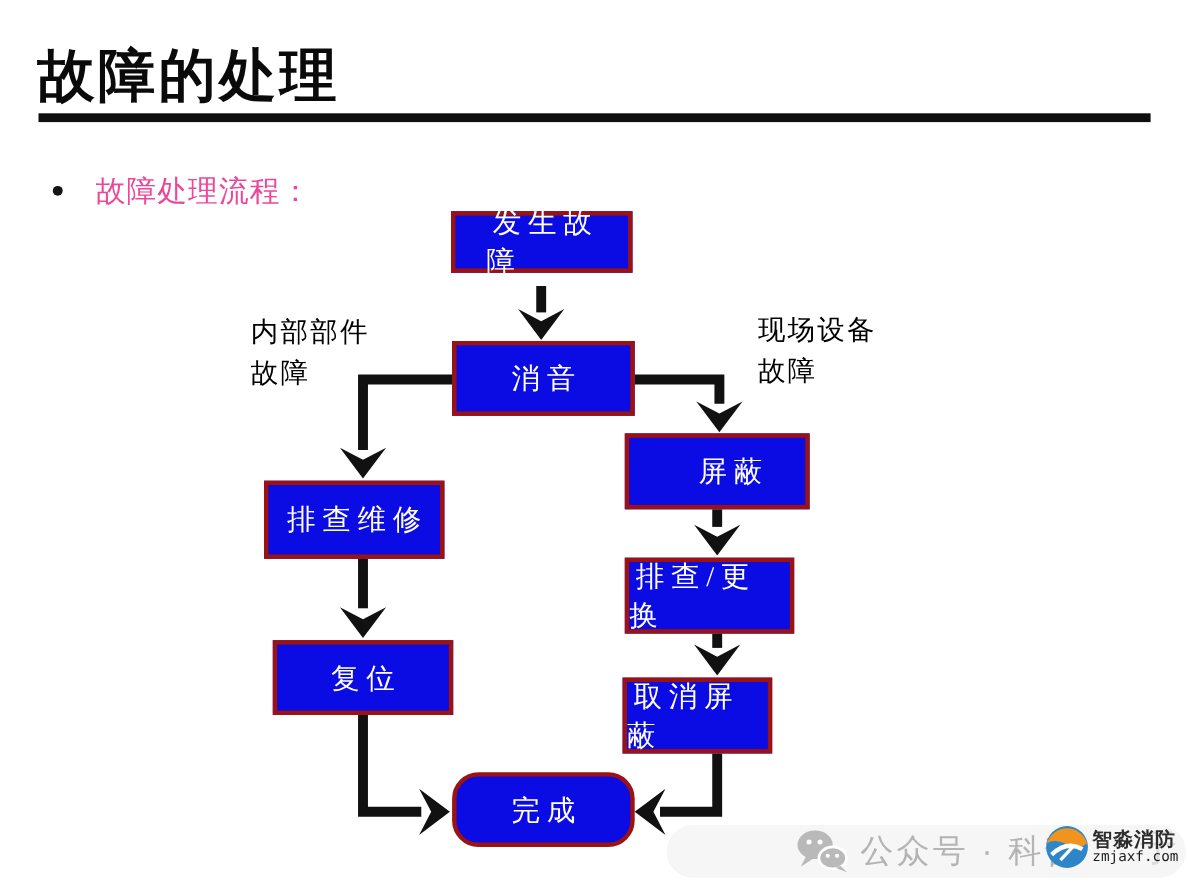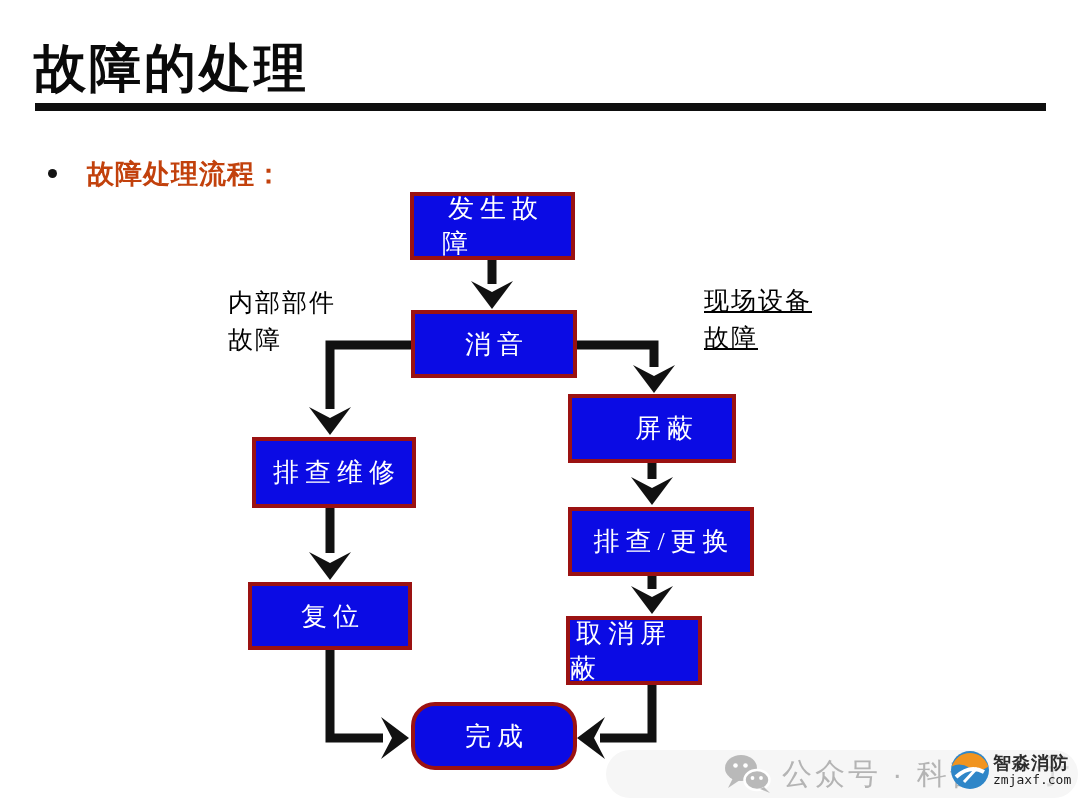--- a/index.html
+++ b/index.html
@@ -15,45 +15,45 @@
   }
   .title-rule{
     position:absolute;left:35px;top:103px;width:1011px;height:8px;background:#0e0e0e;
   }
   
   .bullet-row{position:absolute;left:48px;top:156px;display:flex;align-items:flex-start;}
   .bullet-dot{
     width:9px;height:9px;border-radius:50%;background:#141414;margin-top:13px;margin-right:30px;
   }
   .bullet-text{
-    font-size:27px;font-weight:700;color:#c2410c;letter-spacing:1px;
+    font-size:27px;font-weight:400;color:#ec4899;letter-spacing:1px;
     font-family:"Liberation Serif","DejaVu Serif",serif;
   }
   
   .node{
     position:absolute;display:flex;align-items:center;justify-content:center;
     background:#0b0be4;border:4px solid #9b1212;box-sizing:border-box;
     color:#ffffff;font-size:26px;letter-spacing:6px;text-indent:6px;
     font-family:"Liberation Serif","DejaVu Serif",serif;
   }
-  .n-fault   {left:410px;top:192px;width:165px;height:68px;padding-left:28px;}
+  .n-fault   {left:410px;top:192px;width:165px;height:56px;padding-left:28px;}
   .n-silence {left:411px;top:310px;width:166px;height:68px;}
-  .n-repair  {left:252px;top:437px;width:164px;height:71px;}
+  .n-repair  {left:240px;top:437px;width:164px;height:71px;}
   .n-reset   {left:248px;top:582px;width:164px;height:68px;}
   .n-shield  {left:568px;top:394px;width:168px;height:69px;padding-left:24px;}
-  .n-replace {left:568px;top:507px;width:186px;height:69px;}
+  .n-replace {left:568px;top:507px;width:154px;height:69px;}
   .n-unshield{left:566px;top:616px;width:136px;height:69px;}
   .n-done    {left:411px;top:702px;width:166px;height:68px;border-radius:24px;}
   
   .branch-label{
     position:absolute;color:#000000;font-size:25px;line-height:37px;letter-spacing:2px;
     font-family:"Liberation Serif","DejaVu Serif",serif;
   }
   .bl-left{left:228px;top:284px;}
-  .bl-right{left:704px;top:282px;text-decoration:underline;}
+  .bl-right{left:689px;top:282px;}
   
   .arrows{position:absolute;left:0;top:0;width:1080px;height:810px;pointer-events:none;}
   .arrows path{stroke:#111111;stroke-width:9;fill:none;stroke-linejoin:miter;}
   .arrows polygon{fill:#111111;}
   
   .wm-halo{
     position:absolute;left:606px;top:750px;width:472px;height:48px;border-radius:26px;
     background:#f6f6f6;
   }
   .wm{position:absolute;left:724px;top:748px;height:52px;display:flex;align-items:center;}

